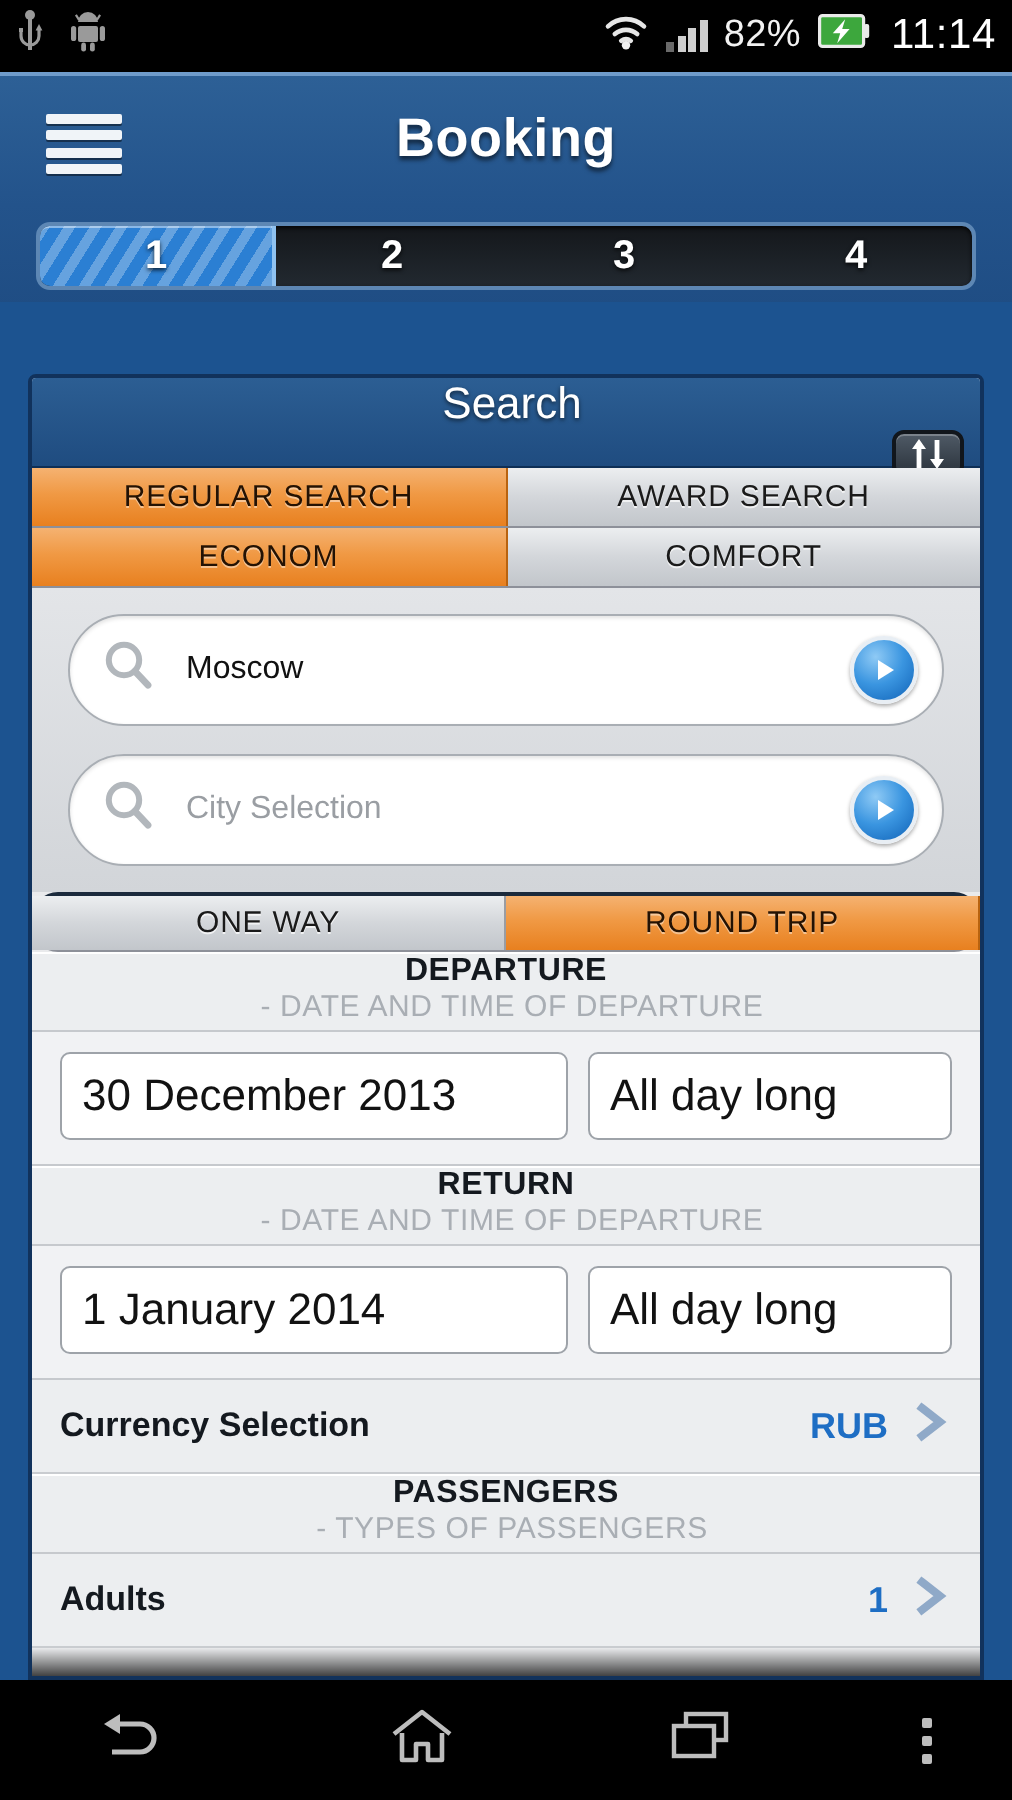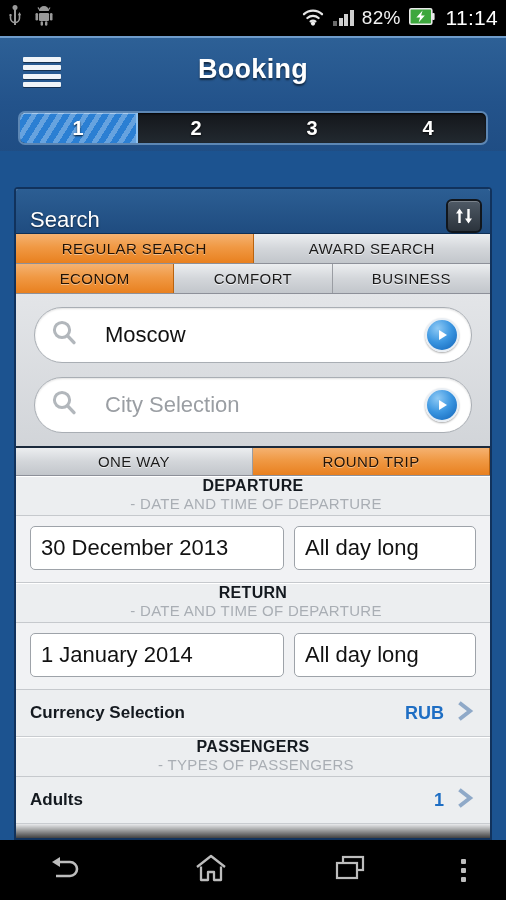--- a/index.html
+++ b/index.html
@@ -83,21 +83,21 @@
     position: absolute; left: 14px; top: 36px; width: 478px; height: 653px;
     background: #e9eaec;
     border: 2px solid #11325c;
     border-radius: 4px 4px 0 0;
     overflow: hidden;
   }
 
   .card-head {
     height: 45px; background: linear-gradient(180deg,#2c5e93 0%,#1f4c80 100%);
     border-bottom: 1px solid #0e2f56;
-    display: flex; align-items: flex-end; padding: 0 8px 0 14px;
+    display: flex; align-items: center; padding: 0 8px 0 14px; flex-direction: column;
   }
   .card-head .t {
     color: #fff; font-size: 22px; text-shadow: 0 1px 2px rgba(0,0,0,.6);
   }
   .swapbtn {
     margin-left: auto; width: 36px; height: 34px;
     background: linear-gradient(180deg,#4f5a66,#2b333c);
     border: 2px solid #11161c; border-radius: 6px;
     display: flex; align-items: center; justify-content: center; gap: 2px;
     box-shadow: inset 0 1px 0 rgba(255,255,255,.25);
@@ -129,21 +129,21 @@
     padding: 13px 18px 13px 18px;
   }
   .field {
     position: relative; height: 56px; background: #fff;
     border: 1px solid #a9aeb4; border-radius: 30px;
     display: flex; align-items: center; padding-left: 14px;
     margin-bottom: 14px;
     box-shadow: inset 0 1px 2px rgba(0,0,0,.12);
   }
   .field:last-child { margin-bottom: 0; text-align: right; }
-  .field .val { font-size: 22px; color: #111; margin-left: 26px; }
+  .field .val { font-size: 16px; color: #111; margin-left: 14px; }
   .field .val.ph { color: #9a9ea3; }
   .gobtn {
     position: absolute; right: 12px; top: 50%; transform: translateY(-50%);
     width: 34px; height: 34px; border-radius: 50%;
     background: radial-gradient(circle at 36% 28%, #8fcaf5 0%, #3a95e0 48%, #0f61b6 100%);
     border: 2px solid #e8eef4;
     box-shadow: 0 1px 2px rgba(0,0,0,.35);
     display: flex; align-items: center; justify-content: center;
     cursor: pointer;
   }
@@ -305,23 +305,20 @@
         </div>
       </div>
 
       <div class="tabrow">
         <div class="tab on">
           <span>ECONOM</span>
         </div>
         <div class="tab">
           <span>COMFORT</span>
         </div>
-        <div class="tab">
-          <span>BUSINESS</span>
-        </div>
       </div>
 
       <div class="fields">
 
         <div class="field">
           <span>
             <svg width="30" height="30" viewBox="0 0 30 30">
               <circle cx="13" cy="12" r="7.6" fill="none" stroke="#b2b7bc" stroke-width="3"></circle>
               <line x1="18.4" y1="17.6" x2="25" y2="24.6" stroke="#b2b7bc" stroke-width="3.4" stroke-linecap="round"></line>
             </svg>
@@ -344,21 +341,21 @@
           <span class="val ph">City Selection</span>
           <span class="gobtn">
             <svg width="16" height="16" viewBox="0 0 16 16">
               <polygon points="5,3 13,8 5,13" fill="#fff"></polygon>
             </svg>
           </span>
         </div>
 
       </div>
 
-      <div class="tabrow" style="border-top:2px solid #1b2a3c;">
+      <div class="tabrow" style="border-top:2px solid #1b2a3c;border-radius:13px;">
         <div class="tab">
           <span>ONE WAY</span>
         </div>
         <div class="tab on">
           <span>ROUND TRIP</span>
         </div>
       </div>
 
       <div class="sec-head">
         <b>DEPARTURE</b>

